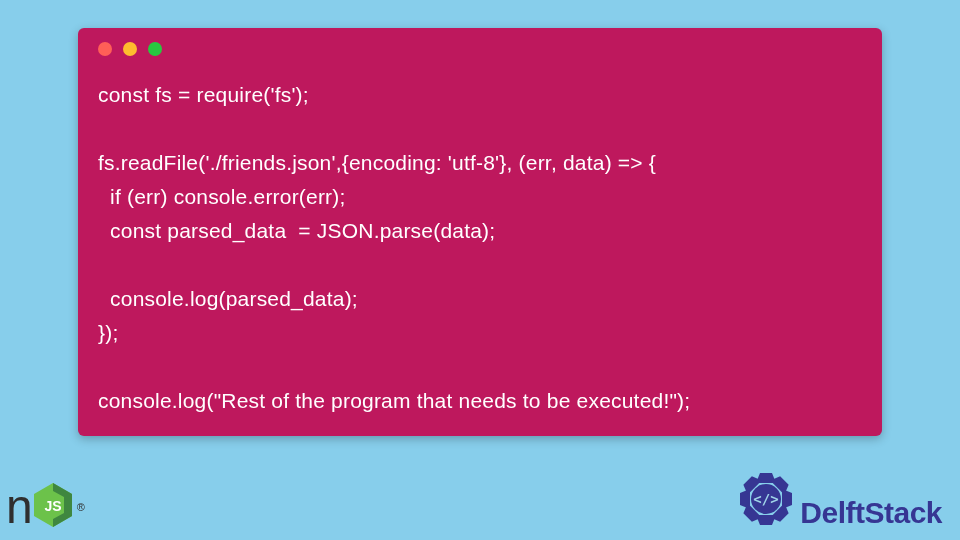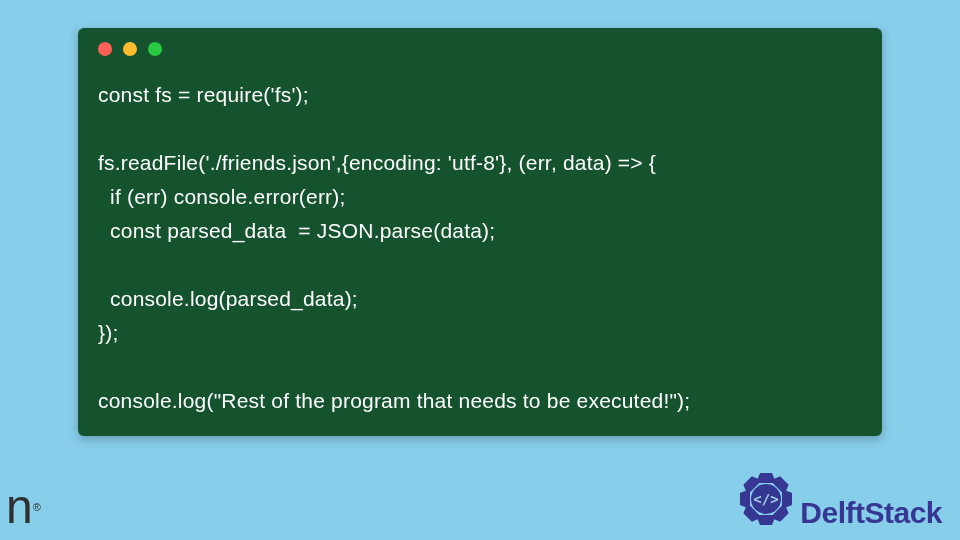--- a/index.html
+++ b/index.html
@@ -9,21 +9,21 @@
     font-family: Arial, Helvetica, sans-serif;
     position: relative;
     overflow: hidden;
   }
   .code-card {
     position: absolute;
     left: 78px;
     top: 28px;
     width: 804px;
     height: 408px;
-    background: #14532d;
+    background: #be185d;
     border-radius: 6px;
     box-shadow: 0 3px 10px rgba(0,0,0,0.25);
   }
   .traffic-lights {
     display: flex;
     gap: 11px;
     padding: 14px 0 0 20px;
   }
   .dot {
     width: 14px;
@@ -109,20 +109,27 @@
 <span>  console.log(parsed_data);</span>
 <span>});</span>
 <span></span>
 <span>console.log("Rest of the program that needs to be executed!");</span></div>
 </div>
 
 <div class="footer">
 
   <div class="node-logo">
     <span class="node-word">n</span>
+    <span class="node-hex">
+      <svg width="42" height="48" viewBox="0 0 42 48">
+        <polygon points="21,2 40,13 40,35 21,46 2,35 2,13" fill="#6cc24a"></polygon>
+        <polygon points="21,2 40,13 40,35 21,46 21,38 32,32 32,16 21,10" fill="#3f873f"></polygon>
+        <text x="21" y="30" text-anchor="middle" font-size="14" font-family="Arial" font-weight="bold" fill="#ffffff">JS</text>
+      </svg>
+    </span>
     <span class="node-reg">®</span>
   </div>
 
   <div class="delft-logo">
     <span class="delft-badge">
       <svg width="56" height="56" viewBox="0 0 56 56">
         <g transform="translate(28,28)">
           <g fill="#363693">
             <polygon transform="rotate(0)" points="-6,-26 6,-26 10,-16 -10,-16"></polygon>
             <polygon transform="rotate(45)" points="-6,-26 6,-26 10,-16 -10,-16"></polygon>

